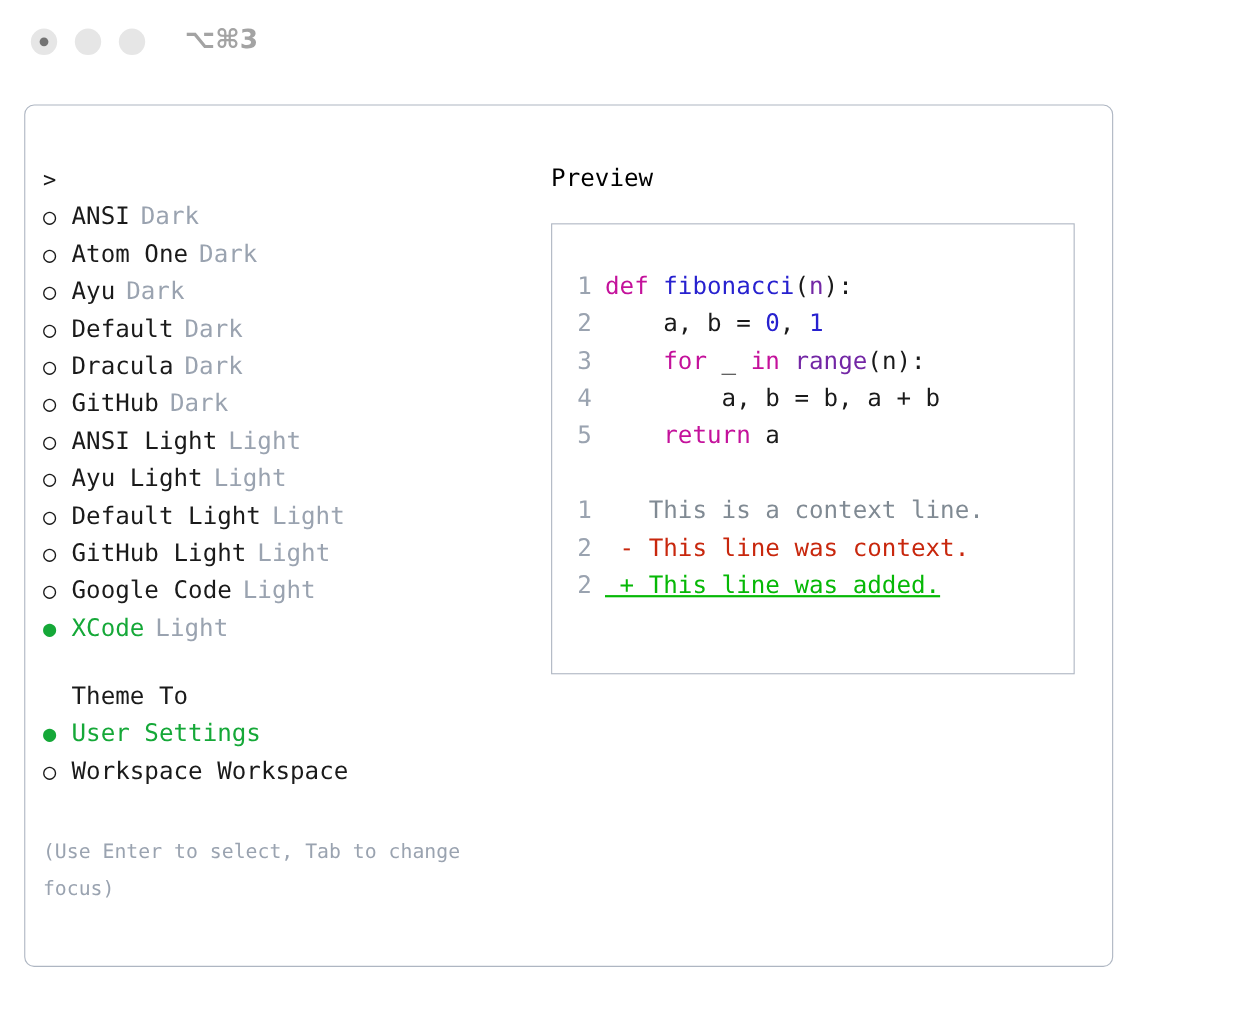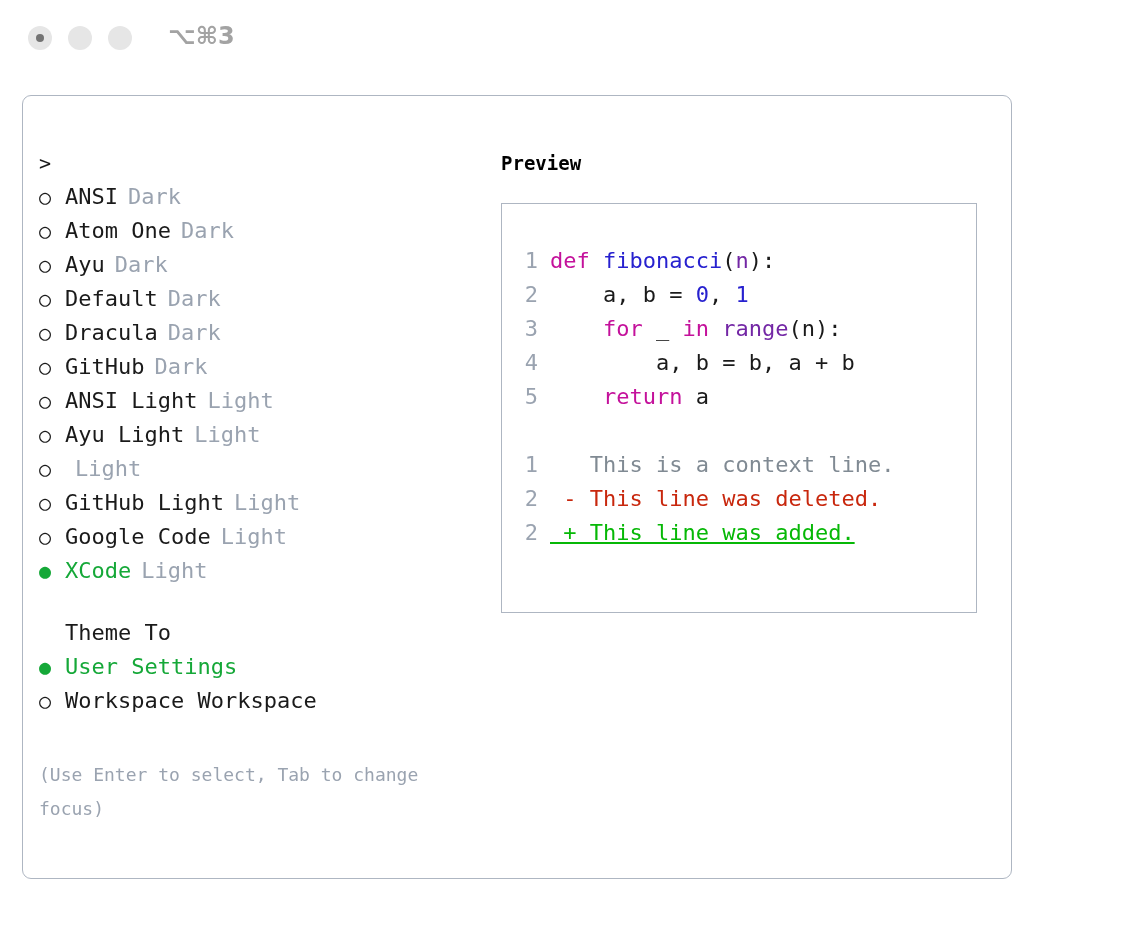--- a/index.html
+++ b/index.html
@@ -102,22 +102,22 @@
     white-space: pre-wrap;
   }
 
   
   #right-col {
     position: absolute;
     left: 478px; top: 50px;
     width: 500px;
   }
   #preview-title {
-    font-size: 19px;
-    font-weight: bold;
+    font-size: 22px;
+    font-weight: normal;
     color: #000;
     line-height: 34px;
   }
   #preview-box {
     position: absolute;
     left: 0px; top: 57px;
     width: 476px; height: 410px;
     border: 1.5px solid #aeb6c2;
     background: #ffffff;
   }
@@ -181,21 +181,21 @@
 
       <div id="theme-list">
           <div class="row"><span class="marker">○</span><span class="label">ANSI</span><span class="variant">Dark</span></div>
           <div class="row"><span class="marker">○</span><span class="label">Atom One</span><span class="variant">Dark</span></div>
           <div class="row"><span class="marker">○</span><span class="label">Ayu</span><span class="variant">Dark</span></div>
           <div class="row"><span class="marker">○</span><span class="label">Default</span><span class="variant">Dark</span></div>
           <div class="row"><span class="marker">○</span><span class="label">Dracula</span><span class="variant">Dark</span></div>
           <div class="row"><span class="marker">○</span><span class="label">GitHub</span><span class="variant">Dark</span></div>
           <div class="row"><span class="marker">○</span><span class="label">ANSI Light</span><span class="variant">Light</span></div>
           <div class="row"><span class="marker">○</span><span class="label">Ayu Light</span><span class="variant">Light</span></div>
-          <div class="row"><span class="marker">○</span><span class="variant">Light</span></div>
+          <div class="row"><span class="marker">○</span><span class="label">Default Light</span><span class="variant">Light</span></div>
           <div class="row"><span class="marker">○</span><span class="label">GitHub Light</span><span class="variant">Light</span></div>
           <div class="row"><span class="marker">○</span><span class="label">Google Code</span><span class="variant">Light</span></div>
           <div class="row selected"><span class="marker sel">●</span><span class="label">XCode</span><span class="variant">Light</span></div>
         </div>
 
       <div class="spacer-sm"></div>
 
       <div class="row">
         <span class="marker"> </span>
         <span class="label">Theme To</span>
@@ -214,20 +214,20 @@
 
       <div id="preview-box">
         <div id="code">
             <div class="cline"><span class="lineno">1</span><span class="ctext"><span class="t-kw">def </span><span class="t-fn">fibonacci</span><span class="t-plain">(</span><span class="t-var">n</span><span class="t-plain">):</span></span></div>
             <div class="cline"><span class="lineno">2</span><span class="ctext"><span class="t-plain">    a, b = </span><span class="t-num">0</span><span class="t-plain">, </span><span class="t-num">1</span></span></div>
             <div class="cline"><span class="lineno">3</span><span class="ctext"><span class="t-plain">    </span><span class="t-kw">for</span><span class="t-plain"> _ </span><span class="t-kw">in</span><span class="t-plain"> </span><span class="t-bi">range</span><span class="t-plain">(n):</span></span></div>
             <div class="cline"><span class="lineno">4</span><span class="ctext"><span class="t-plain">        a, b = b, a + b</span></span></div>
             <div class="cline"><span class="lineno">5</span><span class="ctext"><span class="t-plain">    </span><span class="t-kw">return</span><span class="t-plain"> a</span></span></div>
             <div class="gapline"></div>
             <div class="cline"><span class="lineno">1</span><span class="ctext"><span class="t-ctx">   This is a context line.</span></span></div>
-            <div class="cline"><span class="lineno">2</span><span class="ctext"><span class="t-del"> - This line was deleted.</span></span></div>
+            <div class="cline"><span class="lineno">2</span><span class="ctext"><span class="t-del"> - This line was context.</span></span></div>
             <div class="cline"><span class="lineno">2</span><span class="ctext"><span class="t-add"> + This line was added.</span></span></div>
           </div>
       </div>
     </div>
 
   </div>
 </div>
 
 </body></html>

